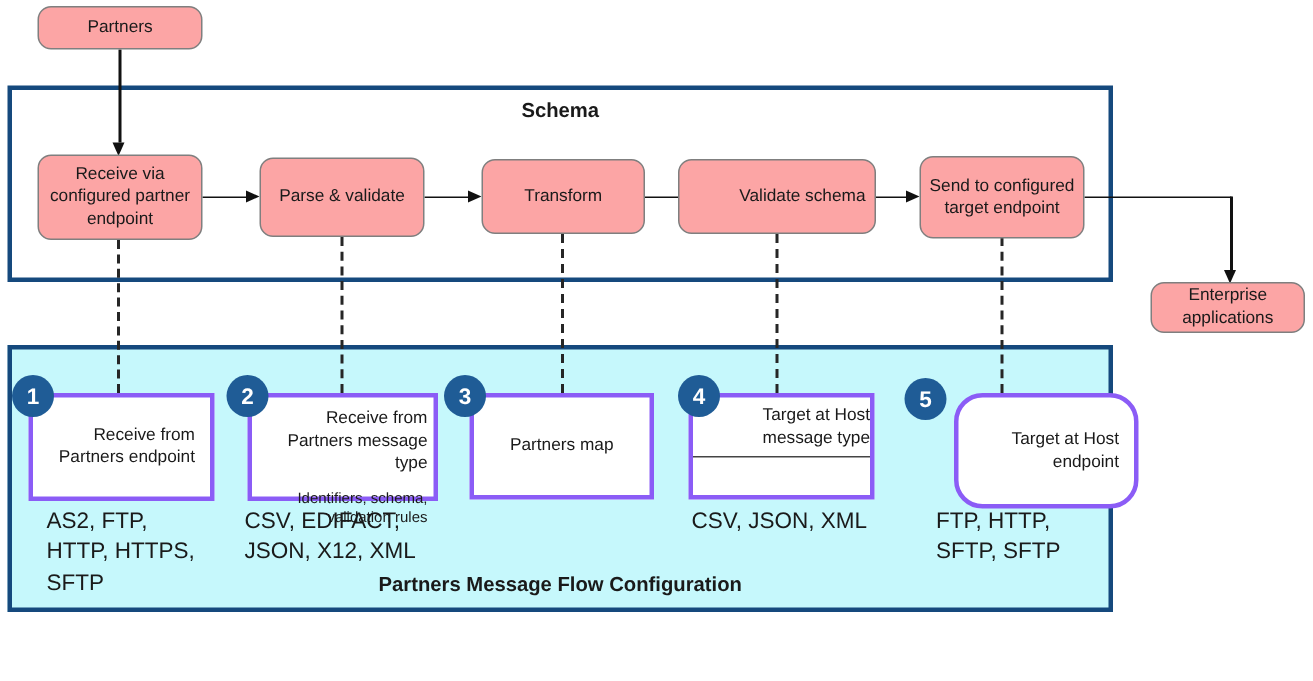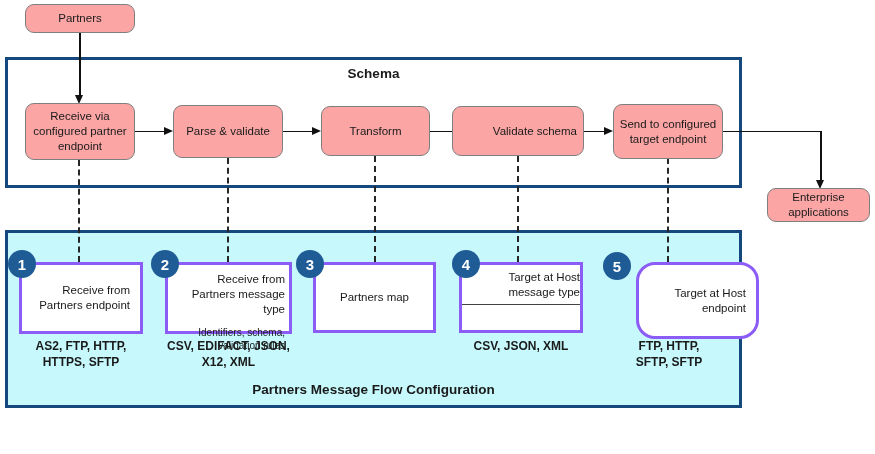--- a/index.html
+++ b/index.html
@@ -74,25 +74,23 @@
     border-radius:50%;
     background:#1f5c96;
     color:#ffffff;
     font-weight:bold;
     font-size:15px;
     display:flex; align-items:center; justify-content:center;
     z-index:5;
   }
   .proto-text {
     position:absolute;
-    text-align:center;
-    font-size:12px;
+    font-size:15px;
     line-height:1.35;
     z-index:4;
-    font-weight:bold;
   }
   .cfg-heading { font-size:11.5px; line-height:1.3; }
   .cfg-sub { font-size:10px; line-height:1.3; margin-top:9px; }
   .split-top {
     height:40px;
     display:flex; align-items:center; justify-content:center;
     border-bottom:1.5px solid #444;
     font-size:11.5px; line-height:1.3;
   }
   .split-bottom {

